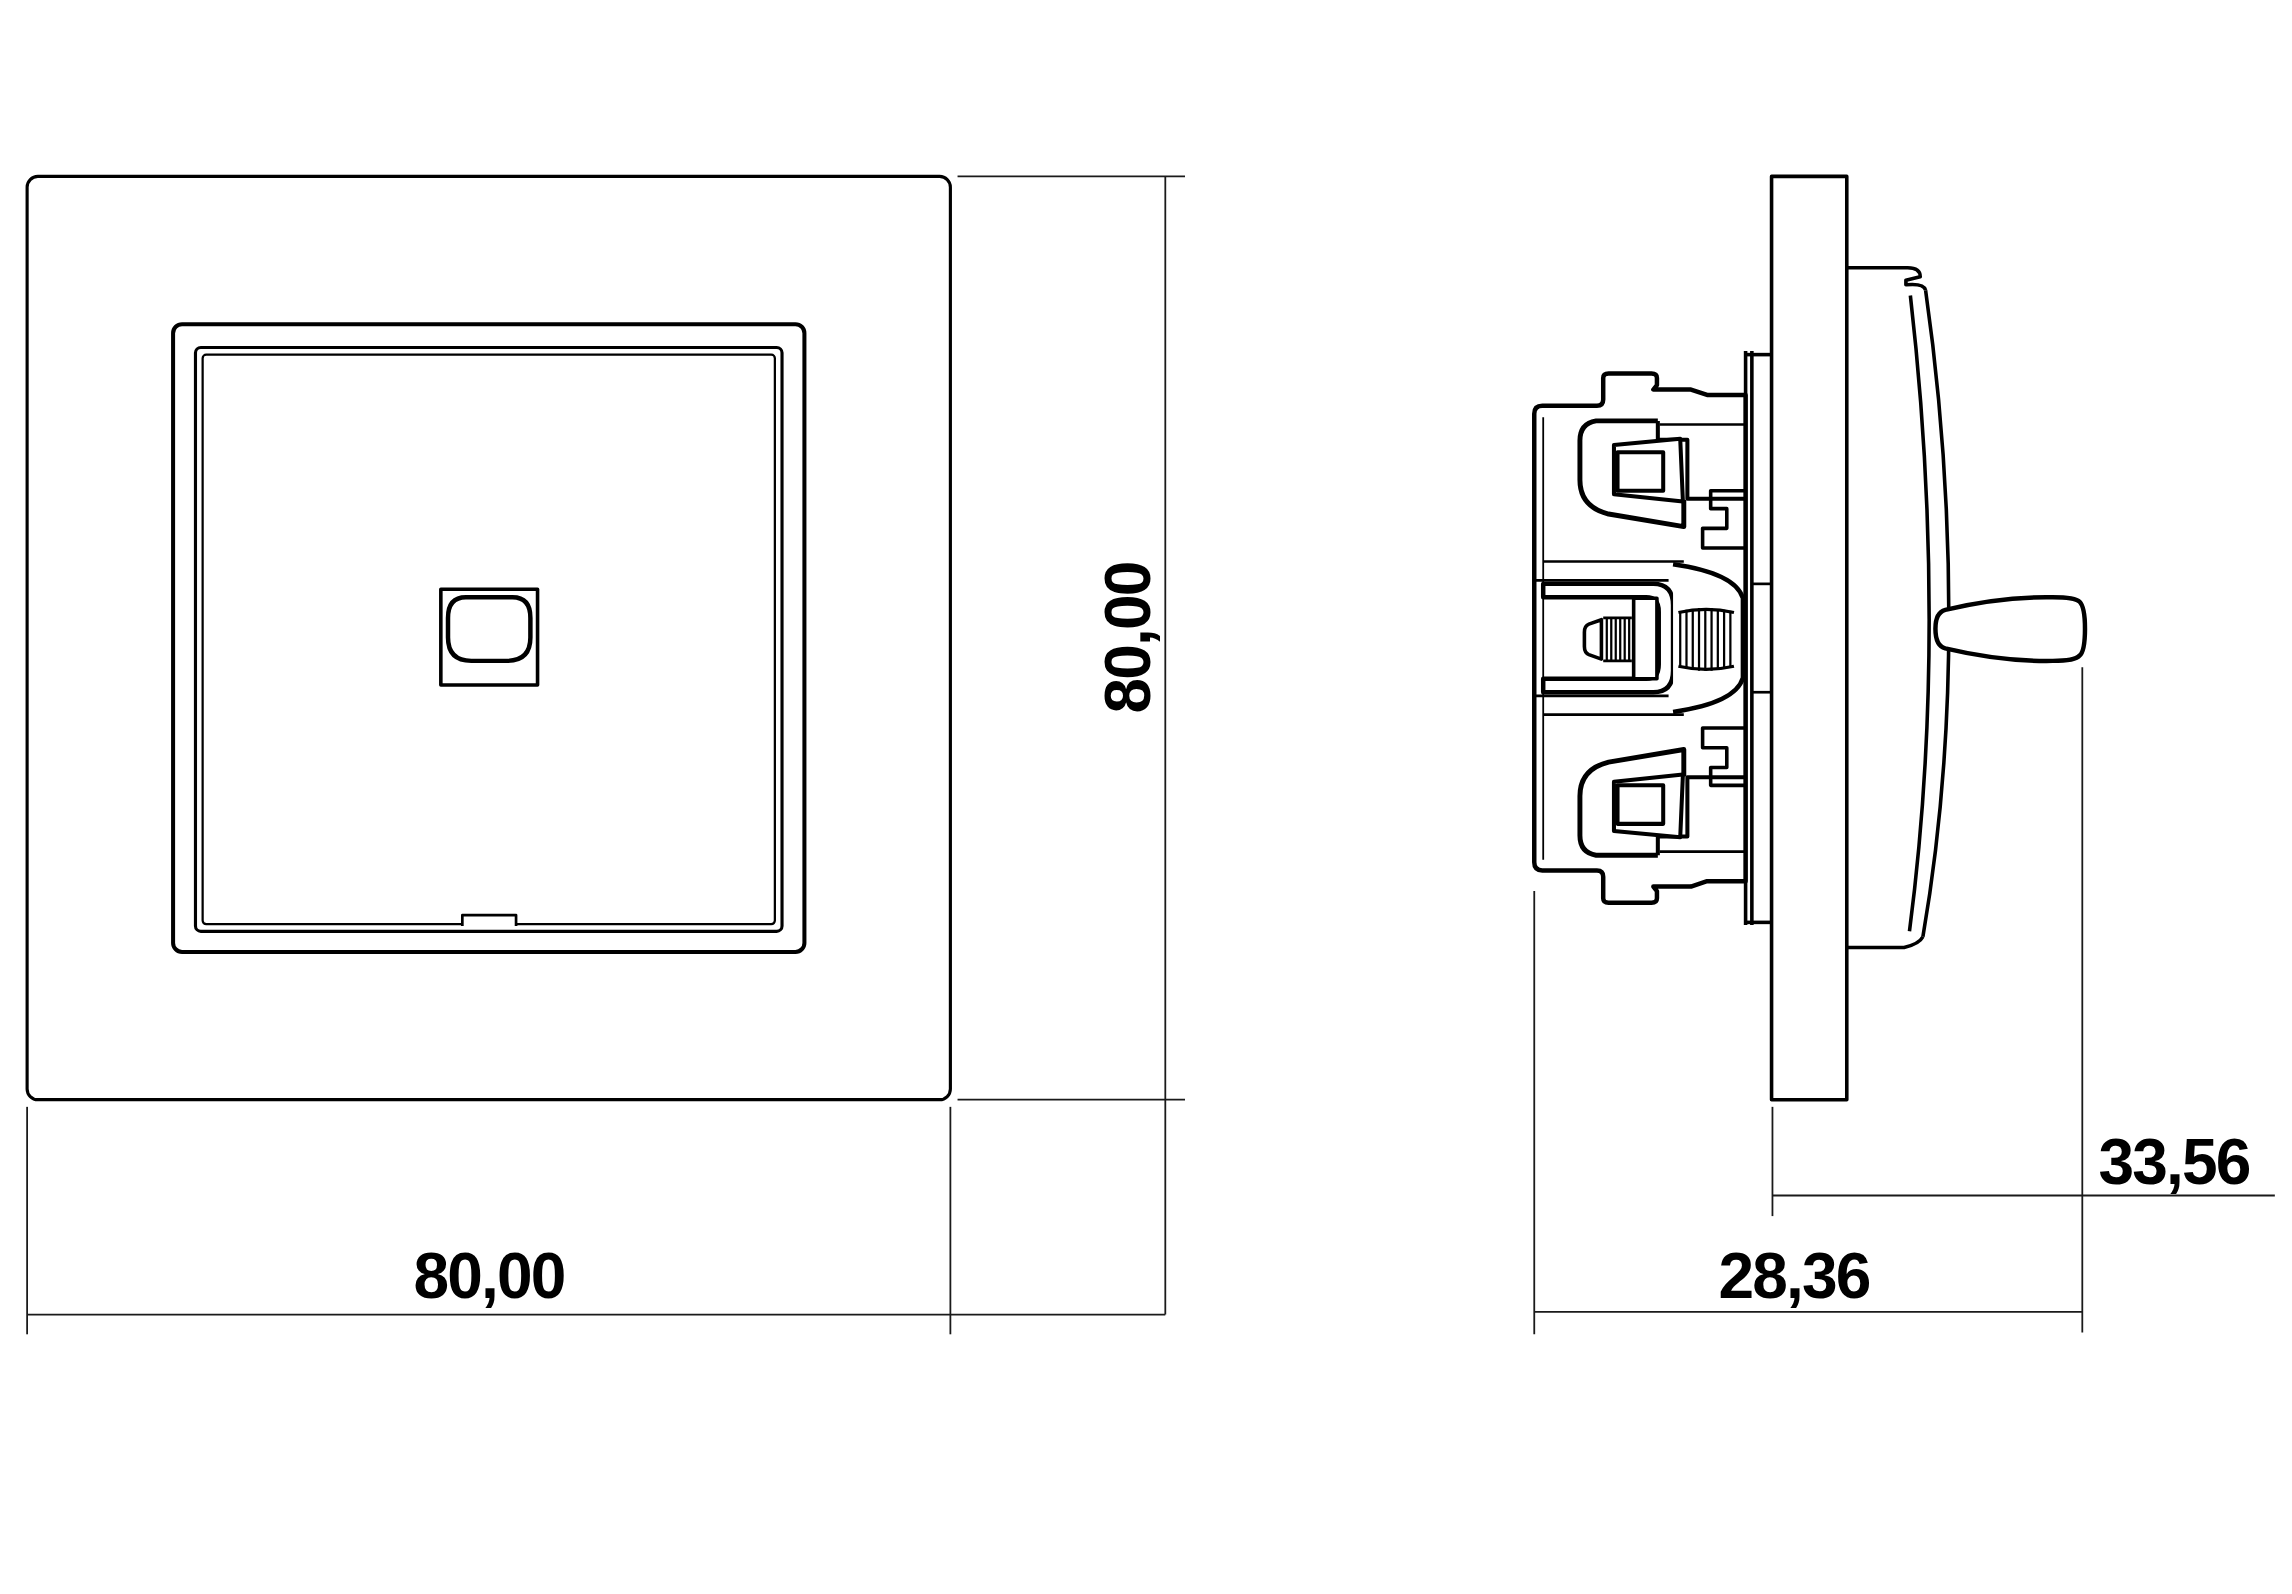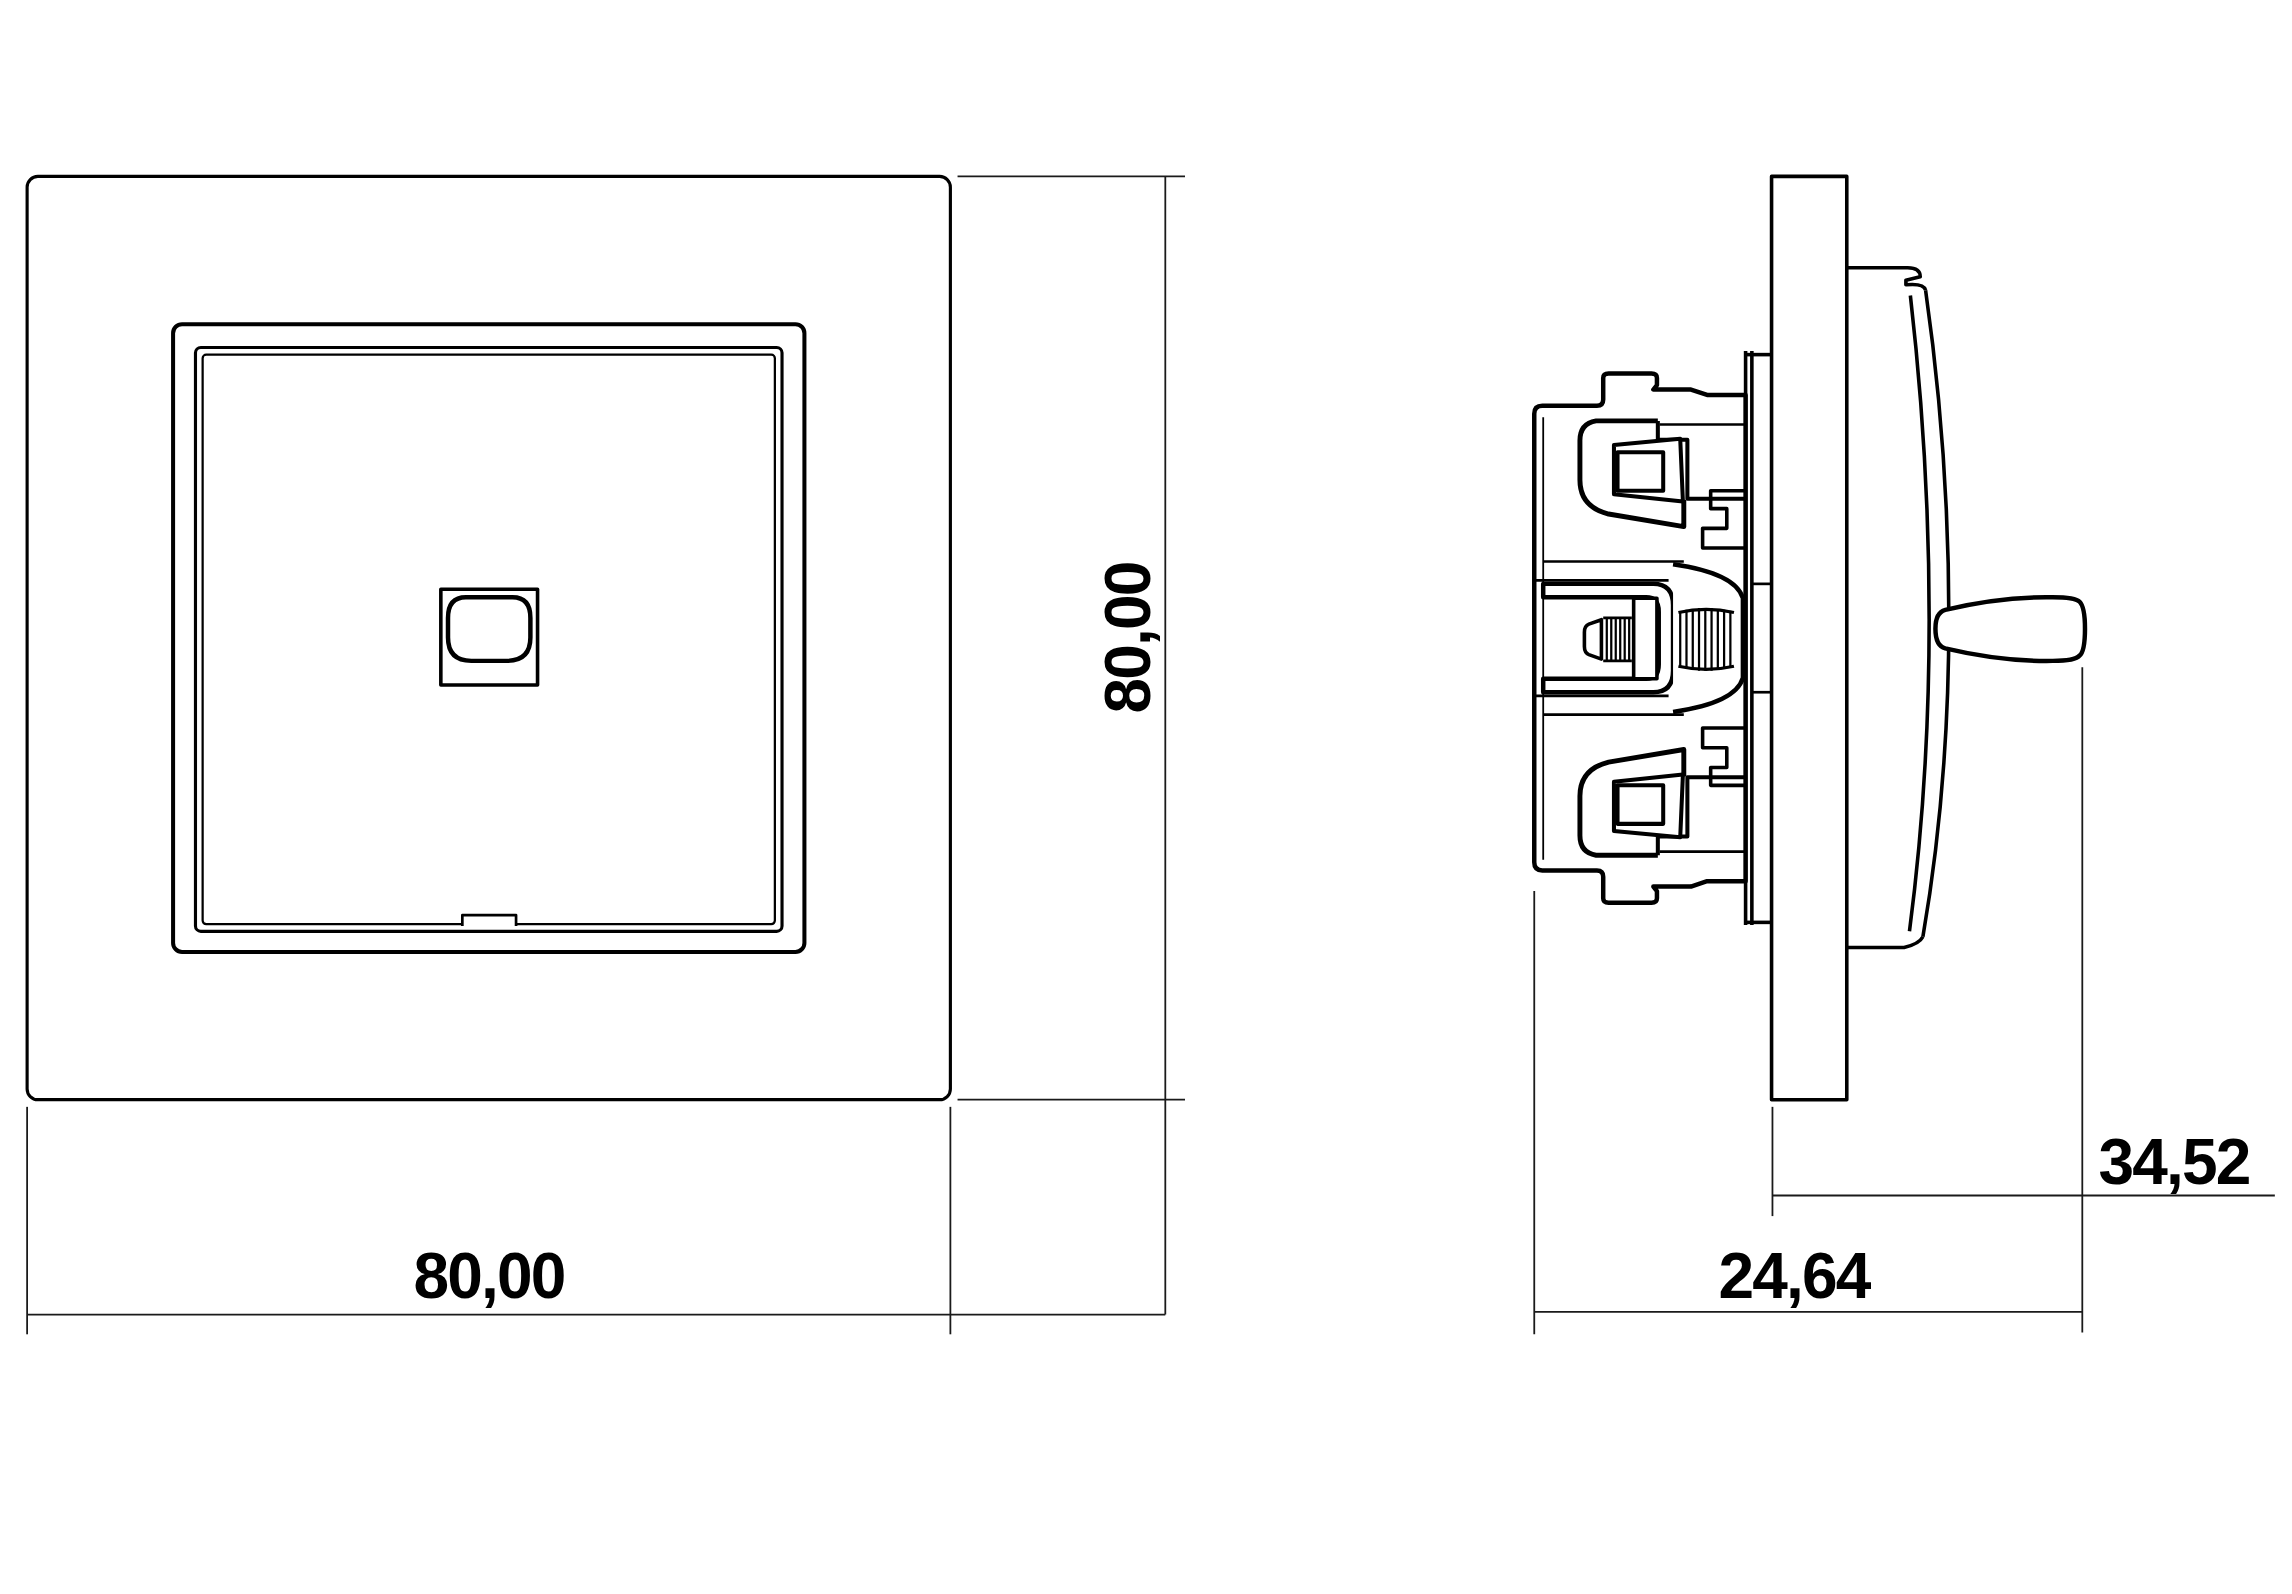--- a/index.html
+++ b/index.html
@@ -131,17 +131,17 @@
 
       <path d="M 1713,995 V 1490"></path>
       <path d="M 1713,1465 H 2325"></path>
     </g>
   </svg>
 
   <div class="dim-label" style="left:489px; top:1244px;">80,00</div>
 
   <div class="dim-label rot" style="left:1128px; top:638px;">80,00</div>
 
-  <div class="dim-label" style="left:2174px; top:1130px;">34,52</div>
+  <div class="dim-label" style="left:2174px; top:1130px;">33,56</div>
 
-  <div class="dim-label" style="left:1794px; top:1244px;">24,64</div>
+  <div class="dim-label" style="left:1794px; top:1244px;">28,36</div>
 </div>
 
 
 </body></html>

